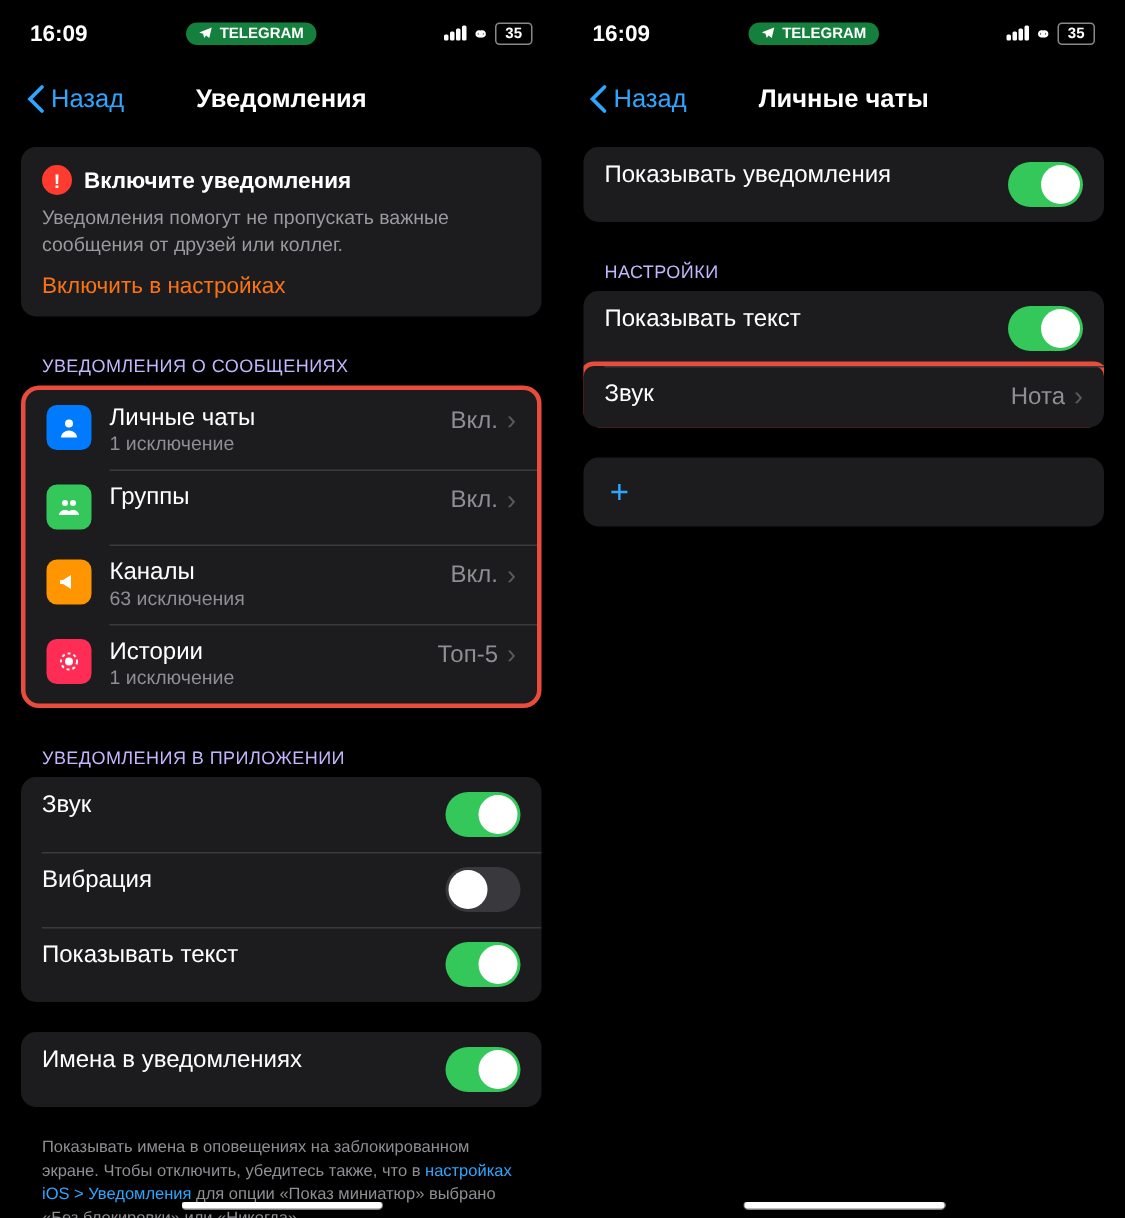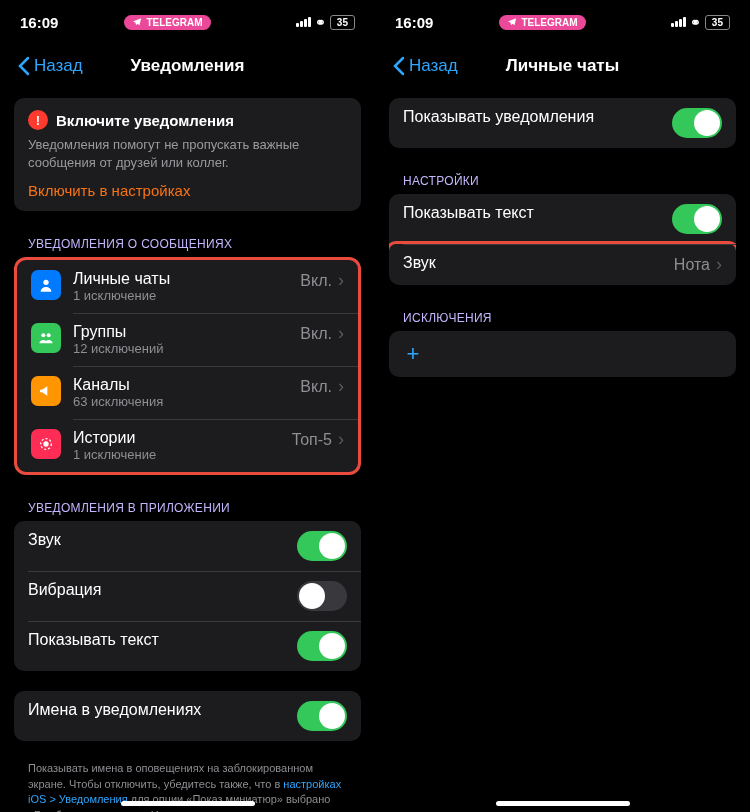--- a/index.html
+++ b/index.html
@@ -27,21 +27,21 @@
       justify-content: space-between;
       padding: 0 20px;
       font-size: 15px;
       font-weight: 600;
     }
     .status-left { width: 60px; }
     .status-center {
       display: flex;
       align-items: center;
       gap: 4px;
-      background: #ec4899;
+      background: #15803d;
       border-radius: 10px;
       padding: 2px 8px;
       font-size: 10px;
       font-weight: 700;
     }
     .status-right {
       width: 100px;
       display: flex;
       align-items: center;
       justify-content: flex-end;
@@ -330,21 +330,20 @@
       <div class="list-row">
         <div class="row-icon green">
           <svg width="16" height="16" viewBox="0 0 24 24" fill="#fff">
               <circle cx="8" cy="8" r="3"></circle>
               <circle cx="16" cy="8" r="3"></circle>
               <path d="M2 20c0-3 3-5 6-5s6 2 6 5zm8 0c0-3 3-5 6-5s6 2 6 5z"></path>
             </svg>
         </div>
         <div class="row-body">
           <div class="row-title">Группы</div>
-          <div class="row-subtitle">12 исключений</div>
         </div>
         <div class="row-value">
             <span>Вкл.</span>
             <span class="chevron">›</span>
           </div>
       </div>
       <div class="list-row">
         <div class="row-icon orange">
           <svg width="16" height="16" viewBox="0 0 24 24" fill="#fff">
               <path d="M3 10v4h3l8 5V5l-8 5z"></path>
@@ -479,21 +478,20 @@
         <div class="row-body">
             <div class="row-title">Звук</div>
           </div>
         <div class="row-value">
             <span>Нота</span>
             <span class="chevron">›</span>
           </div>
       </div>
     </div>
 
-    <div class="section-header">ИСКЛЮЧЕНИЯ</div>
     <div class="list-group">
       <div class="list-row no-icon">
         <div class="add-row">
           <span class="plus-icon">+</span>
         </div>
       </div>
     </div>
   </div>
   <div class="home-indicator"></div>
 </div>

